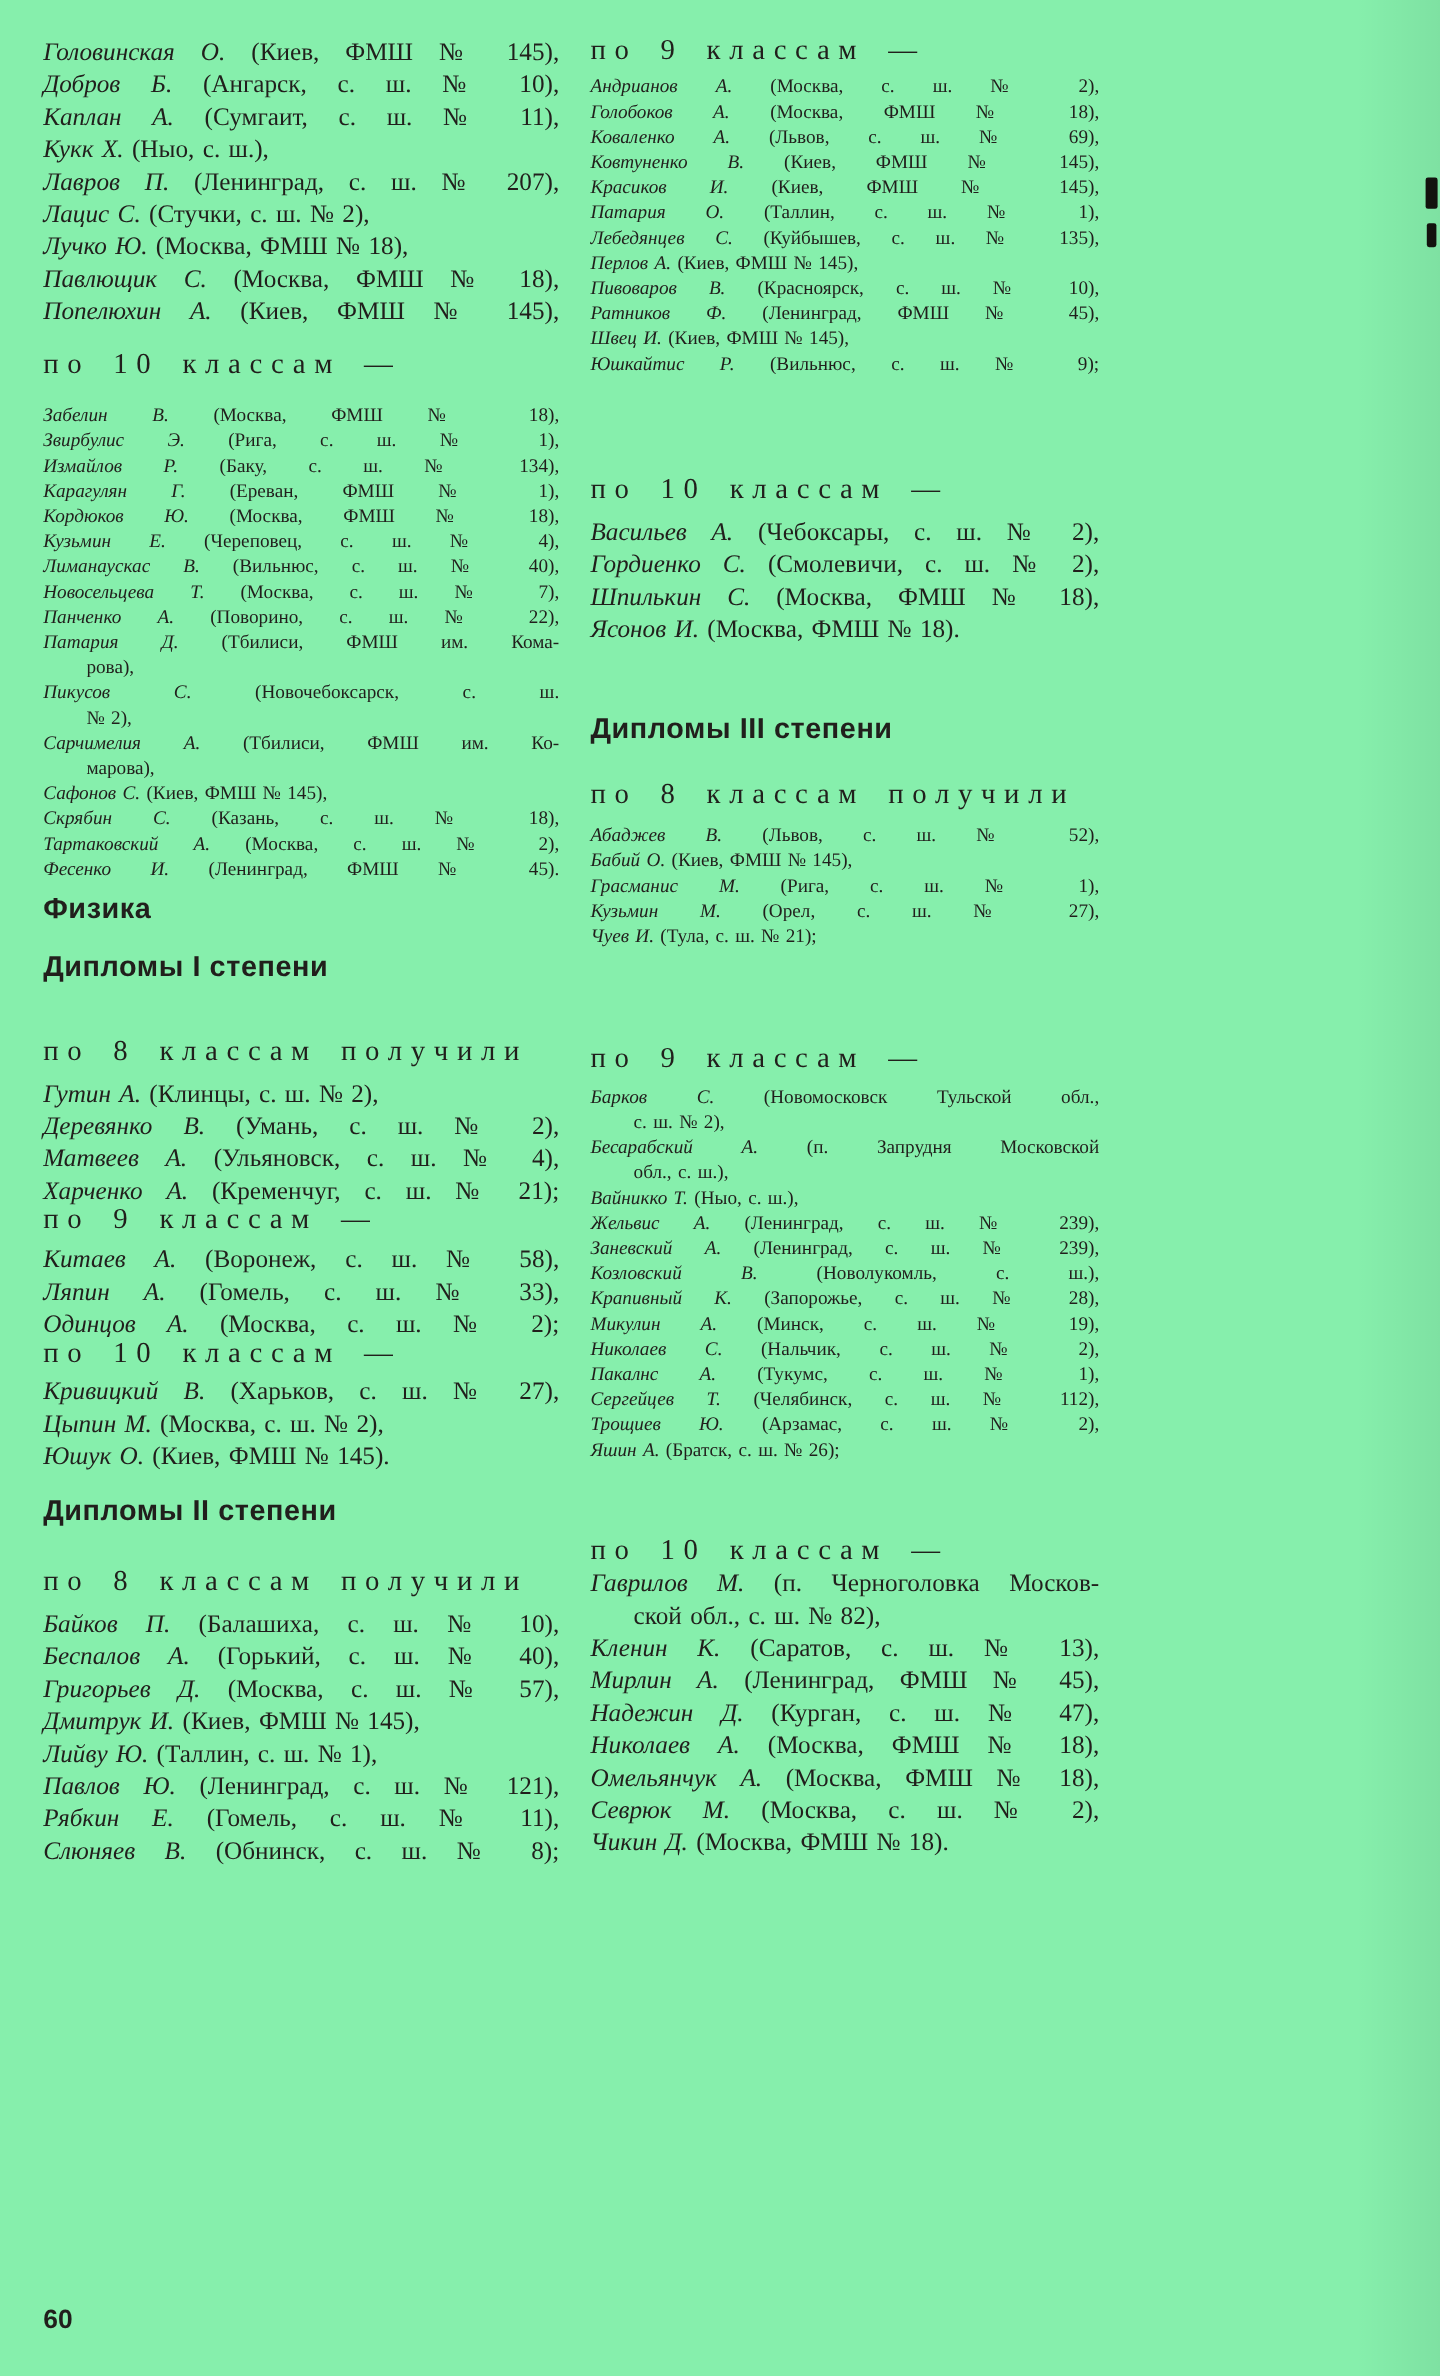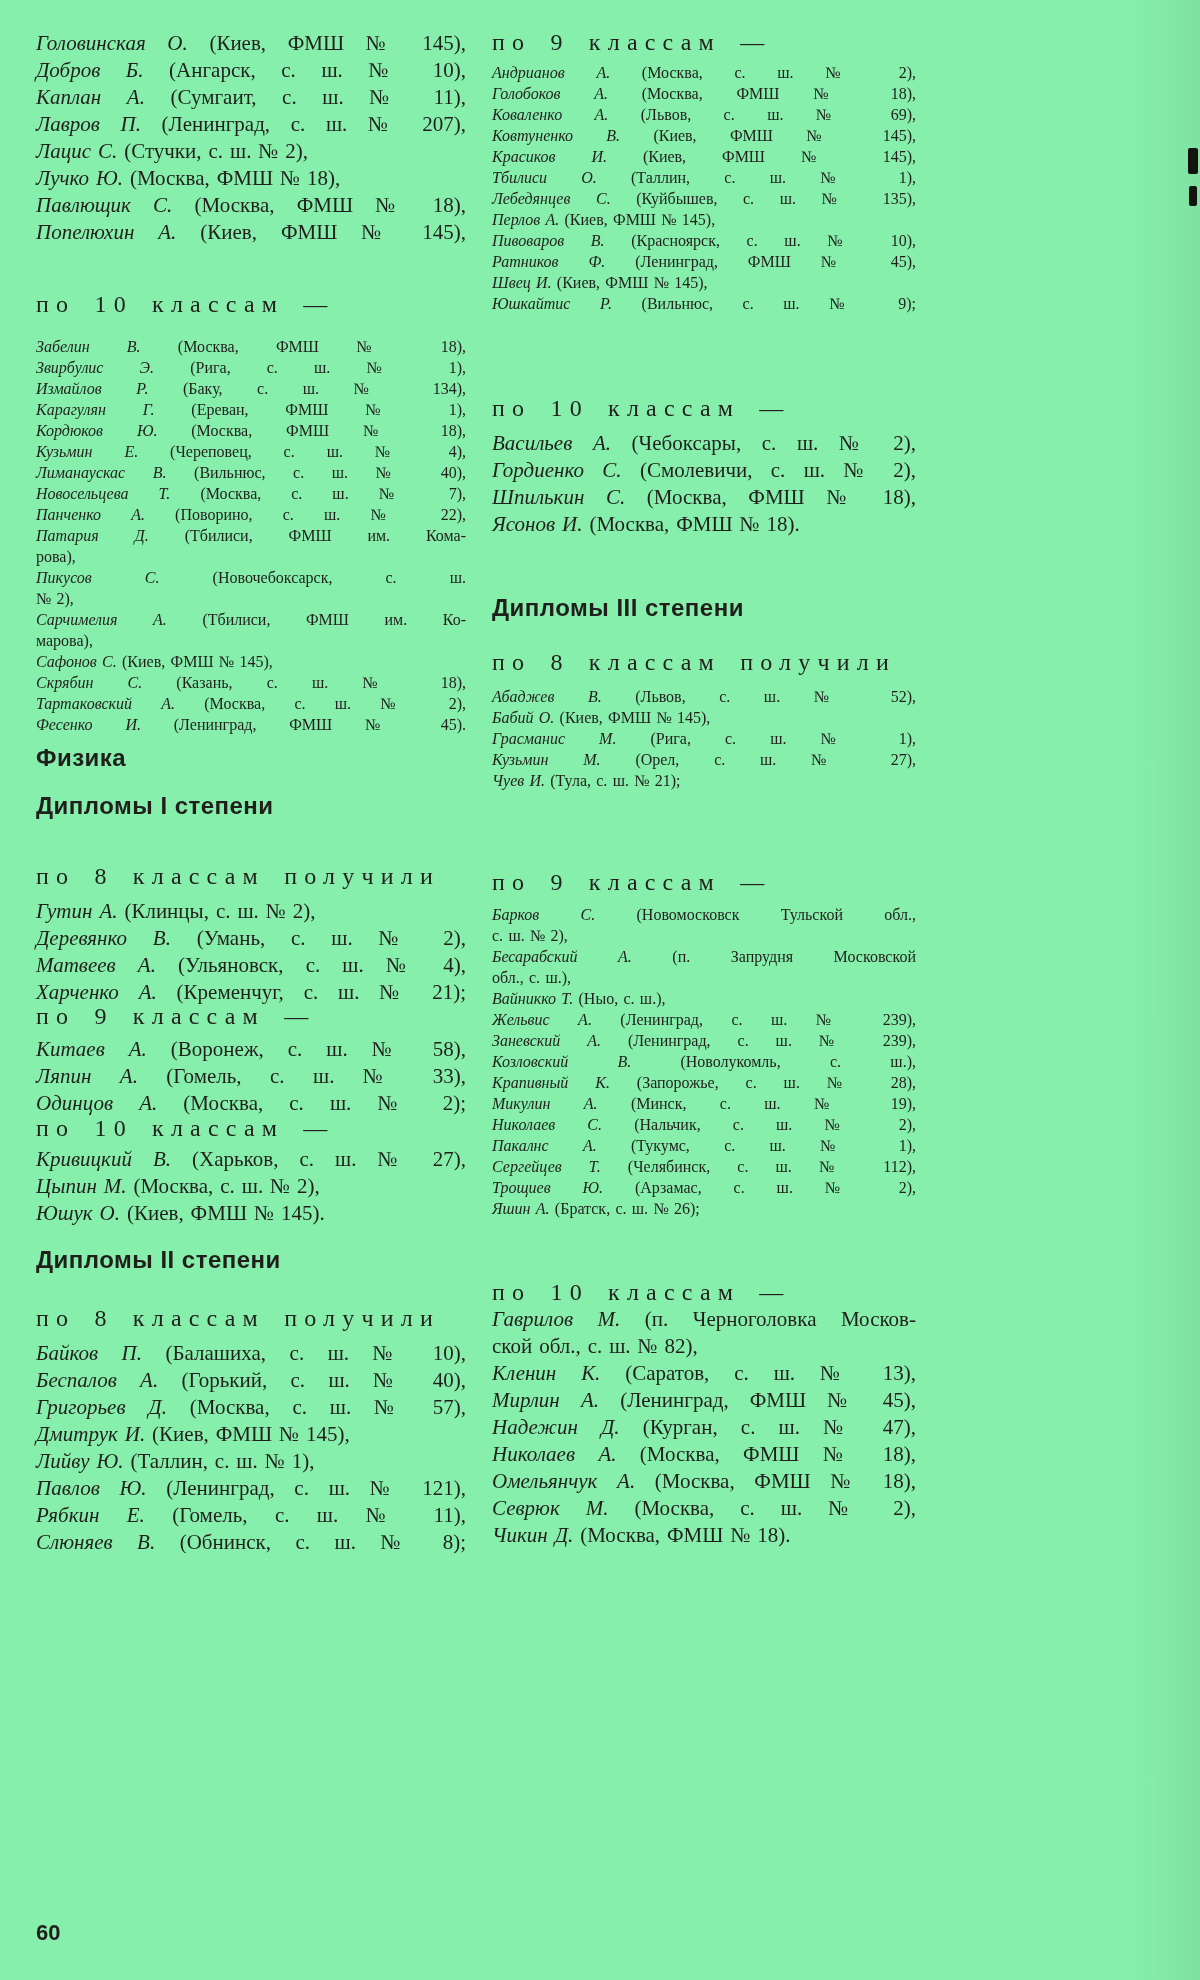--- a/index.html
+++ b/index.html
@@ -10,39 +10,40 @@
   .blk{position:absolute;}
   .L{left:36px;width:430px;}
   .R{left:492px;width:424px;}
   
   .entries{font-family:"Liberation Serif","DejaVu Serif",serif;}
   .entries.airy{font-size:21px;line-height:27px;}
   .entries.dense{font-size:16px;line-height:21px;}
   .eline{word-spacing:0.08em;white-space:normal;}
   .eline.just{text-align:justify;text-align-last:justify;}
   .eline .nm{font-style:italic;}
-  .eline.cont{text-align:left;}
+  .eline.cont{text-align:left;margin-left:36px;}
   
   .label{font-size:24px;line-height:24px;letter-spacing:0.30em;word-spacing:0.25em;}
   
   .heading{font-family:"Liberation Sans","DejaVu Sans",sans-serif;font-weight:700;font-size:24px;line-height:28px;letter-spacing:0.02em;}
   .pagenum{position:absolute;left:36px;top:1920px;font-family:"Liberation Sans","DejaVu Sans",sans-serif;font-weight:700;font-size:22px;}
   .edge-mark{position:absolute;background:#14130f;border-radius:2px;}
   .edge-mark.m1{right:2px;top:148px;width:10px;height:26px;}
   .edge-mark.m2{right:3px;top:186px;width:8px;height:20px;}
 </style>
 </head>
 <body>
 
 <div class="page">
 
   <div class="blk entries airy L" style="top:30px">
       <div class="eline just"><span class="nm">Головинская О.</span> (Киев, ФМШ № 145),</div>
       <div class="eline just"><span class="nm">Добров Б.</span> (Ангарск, с. ш. № 10),</div>
       <div class="eline just"><span class="nm">Каплан А.</span> (Сумгаит, с. ш. № 11),</div>
+      <div class="eline"><span class="nm">Кукк Х.</span> (Ныо, с. ш.),</div>
       <div class="eline just"><span class="nm">Лавров П.</span> (Ленинград, с. ш. № 207),</div>
       <div class="eline"><span class="nm">Лацис С.</span> (Стучки, с. ш. № 2),</div>
       <div class="eline"><span class="nm">Лучко Ю.</span> (Москва, ФМШ № 18),</div>
       <div class="eline just"><span class="nm">Павлющик С.</span> (Москва, ФМШ № 18),</div>
       <div class="eline just"><span class="nm">Попелюхин А.</span> (Киев, ФМШ № 145),</div>
     </div>
   <div class="blk label L" style="top:292px">по 10 классам —</div>
   <div class="blk entries dense L" style="top:336px">
       <div class="eline just"><span class="nm">Забелин В.</span> (Москва, ФМШ № 18),</div>
       <div class="eline just"><span class="nm">Звирбулис Э.</span> (Рига, с. ш. № 1),</div>
@@ -98,21 +99,21 @@
       <div class="eline just"><span class="nm">Слюняев В.</span> (Обнинск, с. ш. № 8);</div>
     </div>
 
   <div class="blk label R" style="top:30px">по 9 классам —</div>
   <div class="blk entries dense R" style="top:62px">
       <div class="eline just"><span class="nm">Андрианов А.</span> (Москва, с. ш. № 2),</div>
       <div class="eline just"><span class="nm">Голобоков А.</span> (Москва, ФМШ № 18),</div>
       <div class="eline just"><span class="nm">Коваленко А.</span> (Львов, с. ш. № 69),</div>
       <div class="eline just"><span class="nm">Ковтуненко В.</span> (Киев, ФМШ № 145),</div>
       <div class="eline just"><span class="nm">Красиков И.</span> (Киев, ФМШ № 145),</div>
-      <div class="eline just"><span class="nm">Тбилиси О.</span> (Таллин, с. ш. № 1),</div>
+      <div class="eline just"><span class="nm">Патария О.</span> (Таллин, с. ш. № 1),</div>
       <div class="eline just"><span class="nm">Лебедянцев С.</span> (Куйбышев, с. ш. № 135),</div>
       <div class="eline"><span class="nm">Перлов А.</span> (Киев, ФМШ № 145),</div>
       <div class="eline just"><span class="nm">Пивоваров В.</span> (Красноярск, с. ш. № 10),</div>
       <div class="eline just"><span class="nm">Ратников Ф.</span> (Ленинград, ФМШ № 45),</div>
       <div class="eline"><span class="nm">Швец И.</span> (Киев, ФМШ № 145),</div>
       <div class="eline just"><span class="nm">Юшкайтис Р.</span> (Вильнюс, с. ш. № 9);</div>
     </div>
   <div class="blk label R" style="top:396px">по 10 классам —</div>
   <div class="blk entries airy R" style="top:430px">
       <div class="eline just"><span class="nm">Васильев А.</span> (Чебоксары, с. ш. № 2),</div>

